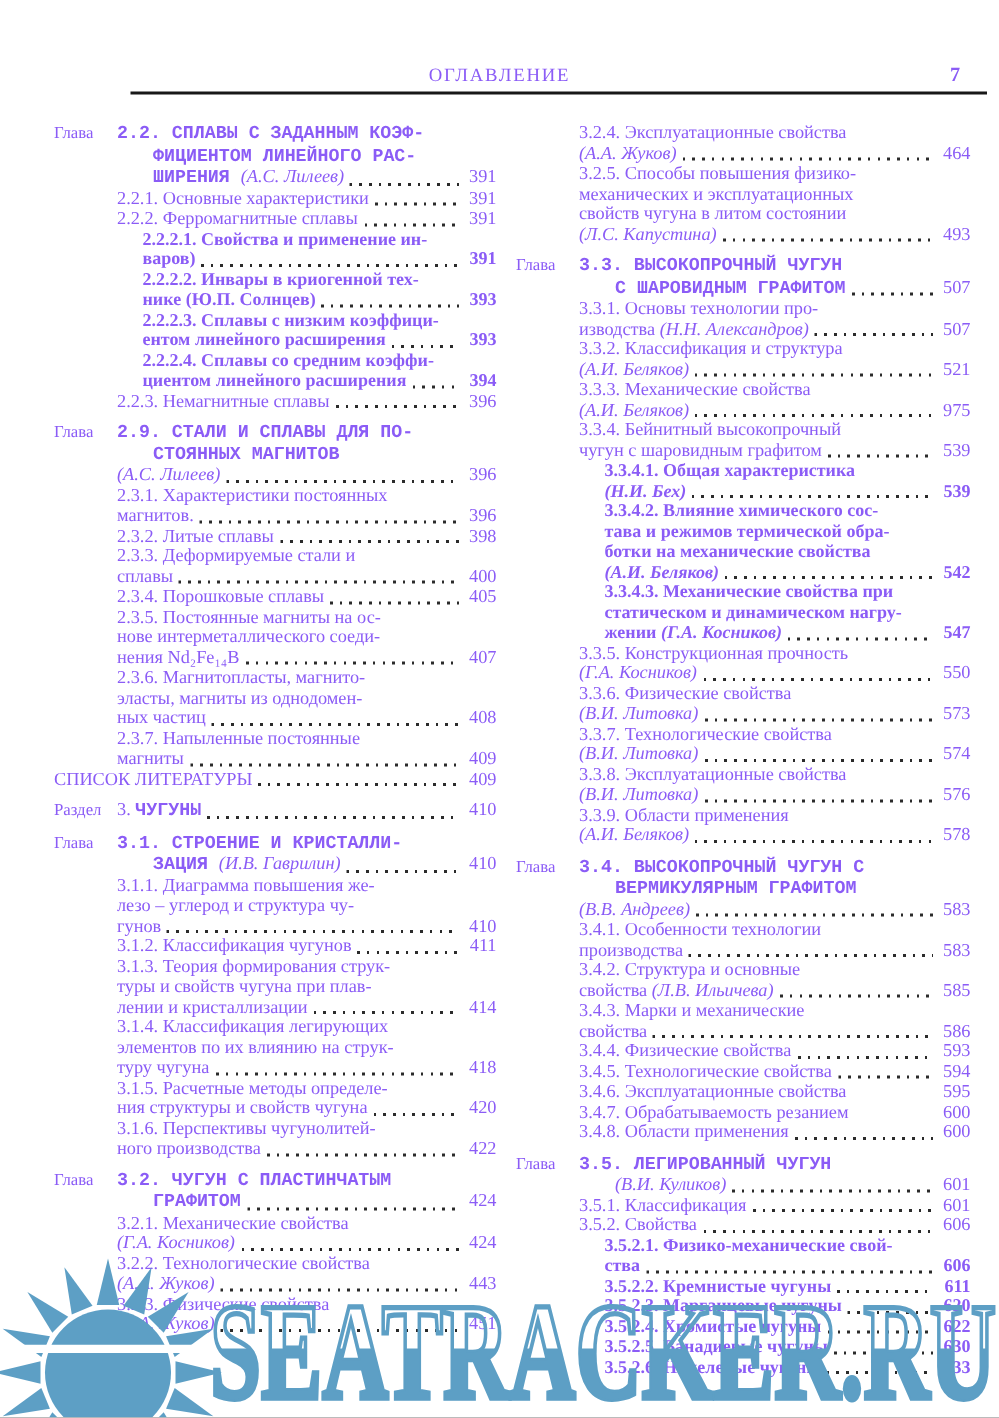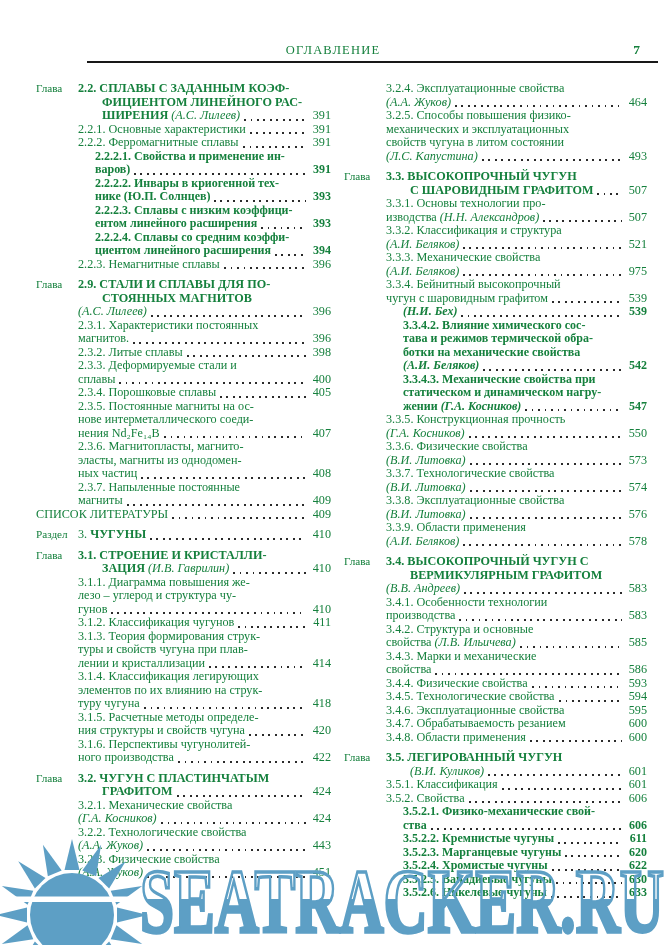--- a/index.html
+++ b/index.html
@@ -1,33 +1,33 @@
 <!DOCTYPE html>
 <html><head>
 <meta charset="utf-8">
 <style>
   html,body{margin:0;padding:0;background:#888;}
   .page{position:relative;width:666px;height:945px;background:#ffffff;overflow:hidden;
-        font-family:"Liberation Serif","DejaVu Serif",serif;color:#15803d;}
+        font-family:"Liberation Serif","DejaVu Serif",serif;color:#8b5cf6;}
   .hdr-title{position:absolute;top:43px;left:0;width:100%;text-align:center;
              font-size:12.5px;letter-spacing:1.2px;}
   .hdr-page{position:absolute;top:42px;right:26px;font-weight:bold;font-size:13.5px;}
   .rule{position:absolute;top:61px;left:87px;width:571px;height:2.4px;background:#181818;}
   .col{position:absolute;top:82px;}
   #col-left{left:36px;width:295px;}
   #col-right{left:344px;width:303px;}
   .row{display:flex;align-items:baseline;line-height:13.5px;font-size:12.2px;}
   .row.gap{margin-top:7px;}
   .row.sub{font-size:12px;font-weight:bold;}
   .lbl{flex:0 0 42px;font-size:11.2px;}
   .txt{flex:0 1 auto;}
   .flush{flex:0 1 auto;}
   .ind1{padding-left:24px;}
   .ind2{padding-left:17px;}
-  .b{font-weight:bold;}
+  .b{font-weight:bold;font-family:Liberation Mono, monospace;}
   .i{font-style:italic;}
   .lead{flex:1 1 8px;height:2px;align-self:flex-end;margin:0 3px 2px 4px;
         background:repeating-linear-gradient(90deg,#2b2b2b 0 1.7px,transparent 1.7px 6.5px);}
   .sp{flex:1 1 8px;}
   .pg{flex:0 0 auto;min-width:22px;text-align:right;}
   .wm{position:absolute;left:0;top:835px;width:666px;height:110px;pointer-events:none;}
   .wm text{font-family:"Liberation Serif","DejaVu Serif",serif;font-weight:bold;font-size:92px;}
 </style>
 </head>
 <body>
@@ -395,20 +395,24 @@
       </div>
       <div class="row">
         <span class="lbl"></span>
         <span class="txt ind0"><span>3.3.4. Бейнитный высокопрочный</span></span>
       </div>
       <div class="row">
         <span class="lbl"></span>
         <span class="txt ind0"><span>чугун с шаровидным графитом</span></span>
         <span class="lead"></span>
         <span class="pg">539</span>
+      </div>
+      <div class="row sub">
+        <span class="lbl"></span>
+        <span class="txt ind2"><span>3.3.4.1. Общая характеристика</span></span>
       </div>
       <div class="row sub">
         <span class="lbl"></span>
         <span class="txt ind2"><span class="i">(Н.И. Бех)</span></span>
         <span class="lead"></span>
         <span class="pg">539</span>
       </div>
       <div class="row sub">
         <span class="lbl"></span>
         <span class="txt ind2"><span>3.3.4.2. Влияние химического сос-</span></span>

